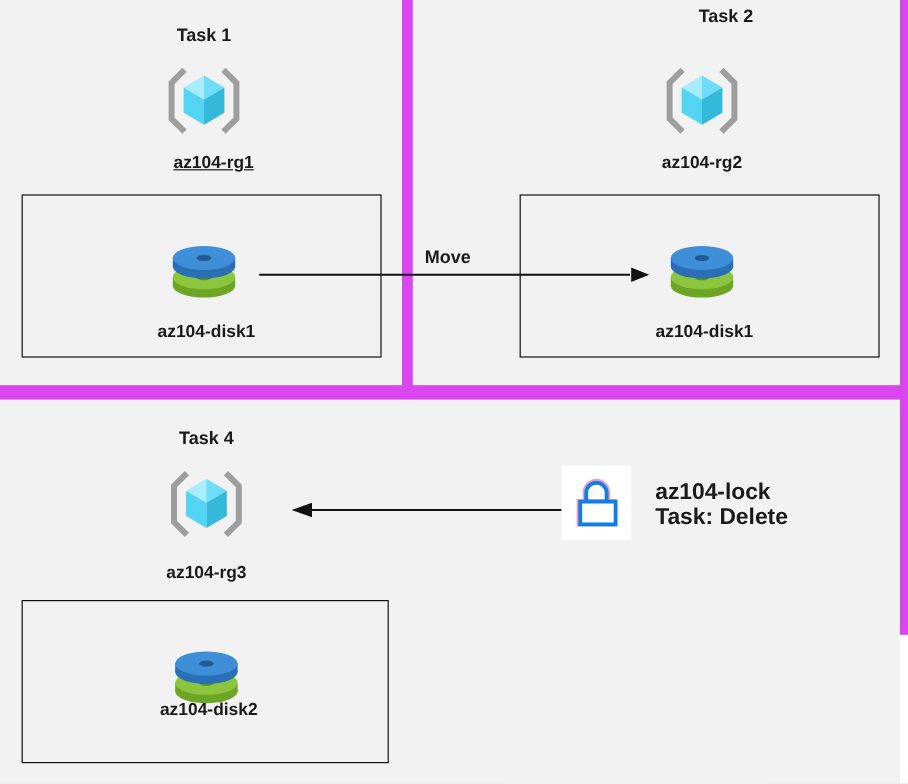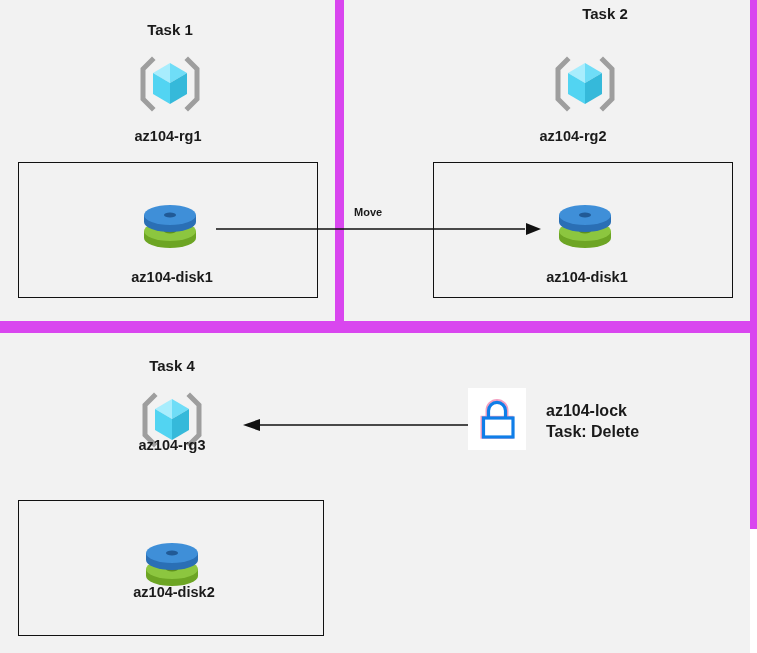--- a/index.html
+++ b/index.html
@@ -53,29 +53,29 @@
   .rg-label, .disk-label {
     position: absolute;
     font-size: 14.5px;
     font-weight: bold;
     color: #1a1a1a;
     text-align: center;
     white-space: nowrap;
   }
   .lock-label {
     position: absolute;
-    font-size: 16px;
+    font-size: 19px;
     font-weight: bold;
     color: #1a1a1a;
     line-height: 21px;
     white-space: nowrap;
   }
   .move-label {
     position: absolute;
-    font-size: 11px;
+    font-size: 15px;
     font-weight: bold;
     color: #1a1a1a;
     white-space: nowrap;
   }
   .centered { transform: translateX(-50%); }
 
   
   .icon-rg {
     position: absolute;
     width: 64px;
@@ -119,21 +119,21 @@
       <polygon points="32,9 15,19 32,29" fill="#a8edfd"></polygon>
 
       <polygon points="32,9 49,19 32,29" fill="#6fddf7"></polygon>
 
       <polygon points="15,19 15,40 32,50 32,29" fill="#52d4f2"></polygon>
 
       <polygon points="49,19 49,40 32,50 32,29" fill="#35b9da"></polygon>
     </svg>
   </div>
 
-  <div class="rg-label centered" style="left:168px; top:128px;">az104-rg1</div>
+  <div class="rg-label centered" style="left:178px; top:128px;text-decoration:underline;">az104-rg1</div>
 
   <div class="resource-box" id="box-task1"></div>
 
   <div class="icon-disk" style="left:138px; top:198px;">
     <svg viewBox="0 0 64 56" width="64" height="56">
 
       <ellipse cx="32" cy="40" rx="26" ry="10" fill="#6da524"></ellipse>
       <rect x="6" y="33" width="52" height="7" fill="#6da524"></rect>
       <ellipse cx="32" cy="33" rx="26" ry="10" fill="#8cc63f"></ellipse>
       <ellipse cx="32" cy="33" rx="6" ry="2.6" fill="#5d8f1e"></ellipse>
@@ -155,21 +155,21 @@
     <svg viewBox="0 0 64 60" width="64" height="60">
       <path d="M14 6 L5 15 L5 45 L14 54" fill="none" stroke="#9e9e9e" stroke-width="5" stroke-linecap="square" stroke-linejoin="miter"></path>
       <path d="M50 6 L59 15 L59 45 L50 54" fill="none" stroke="#9e9e9e" stroke-width="5" stroke-linecap="square" stroke-linejoin="miter"></path>
       <polygon points="32,9 15,19 32,29" fill="#a8edfd"></polygon>
       <polygon points="32,9 49,19 32,29" fill="#6fddf7"></polygon>
       <polygon points="15,19 15,40 32,50 32,29" fill="#52d4f2"></polygon>
       <polygon points="49,19 49,40 32,50 32,29" fill="#35b9da"></polygon>
     </svg>
   </div>
 
-  <div class="rg-label centered" style="left:573px; top:128px;">az104-rg2</div>
+  <div class="rg-label centered" style="left:585px; top:128px;">az104-rg2</div>
 
   <div class="resource-box" id="box-task2"></div>
 
   <div class="icon-disk" style="left:553px; top:198px;">
     <svg viewBox="0 0 64 56" width="64" height="56">
       <ellipse cx="32" cy="40" rx="26" ry="10" fill="#6da524"></ellipse>
       <rect x="6" y="33" width="52" height="7" fill="#6da524"></rect>
       <ellipse cx="32" cy="33" rx="26" ry="10" fill="#8cc63f"></ellipse>
       <ellipse cx="32" cy="33" rx="6" ry="2.6" fill="#5d8f1e"></ellipse>
       <ellipse cx="32" cy="24" rx="26" ry="10" fill="#2a6fb5"></ellipse>
@@ -196,21 +196,21 @@
     <svg viewBox="0 0 64 60" width="64" height="60">
       <path d="M14 6 L5 15 L5 45 L14 54" fill="none" stroke="#9e9e9e" stroke-width="5" stroke-linecap="square" stroke-linejoin="miter"></path>
       <path d="M50 6 L59 15 L59 45 L50 54" fill="none" stroke="#9e9e9e" stroke-width="5" stroke-linecap="square" stroke-linejoin="miter"></path>
       <polygon points="32,9 15,19 32,29" fill="#a8edfd"></polygon>
       <polygon points="32,9 49,19 32,29" fill="#6fddf7"></polygon>
       <polygon points="15,19 15,40 32,50 32,29" fill="#52d4f2"></polygon>
       <polygon points="49,19 49,40 32,50 32,29" fill="#35b9da"></polygon>
     </svg>
   </div>
 
-  <div class="rg-label centered" style="left:172px; top:437px;">az104-rg3</div>
+  <div class="rg-label centered" style="left:172px; top:470px;">az104-rg3</div>
 
   <div class="resource-box" id="box-task3"></div>
 
   <div class="icon-disk" style="left:140px; top:536px;">
     <svg viewBox="0 0 64 56" width="64" height="56">
       <ellipse cx="32" cy="40" rx="26" ry="10" fill="#6da524"></ellipse>
       <rect x="6" y="33" width="52" height="7" fill="#6da524"></rect>
       <ellipse cx="32" cy="33" rx="26" ry="10" fill="#8cc63f"></ellipse>
       <ellipse cx="32" cy="33" rx="6" ry="2.6" fill="#5d8f1e"></ellipse>
       <ellipse cx="32" cy="24" rx="26" ry="10" fill="#2a6fb5"></ellipse>

